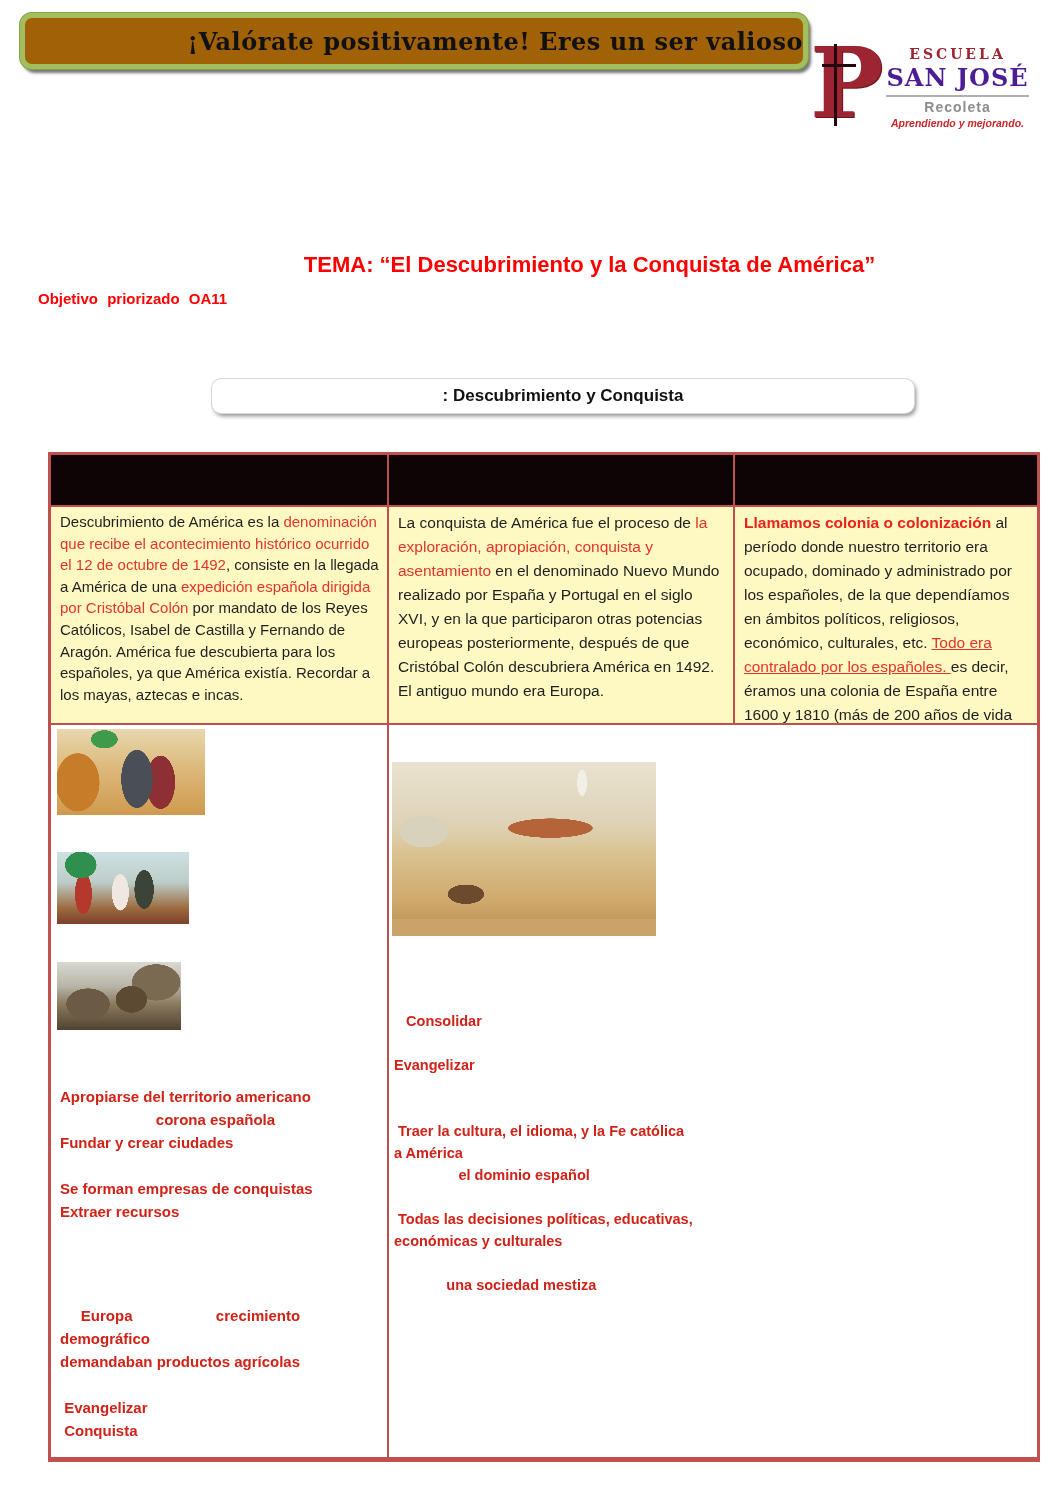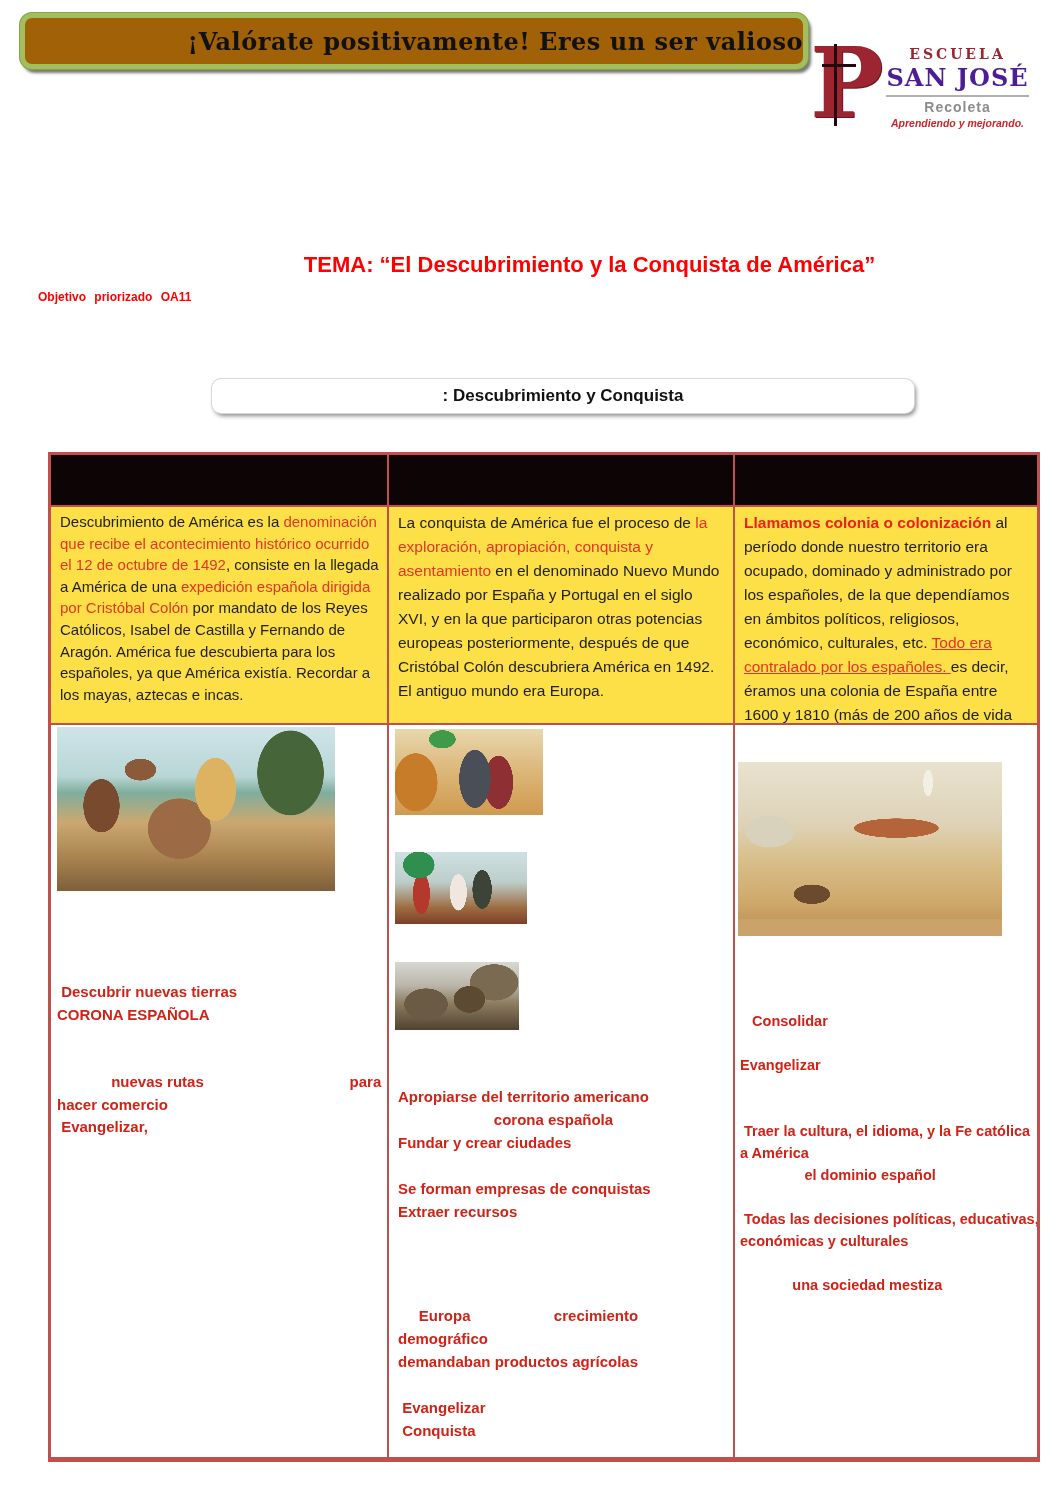--- a/index.html
+++ b/index.html
@@ -27,35 +27,35 @@
                font-size:14px;letter-spacing:3px;color:#9c2531;}
   .logo-name{font-family:"DejaVu Serif","Liberation Serif",serif;font-weight:700;
              font-size:24px;letter-spacing:1px;color:#4c1d95;margin-top:1px;}
   .logo-rule{border-top:2px solid #b0b0b0;margin:3px 6px 2px 6px;}
   .logo-district{font-weight:700;font-size:14px;color:#8c8c8c;letter-spacing:1px;}
   .logo-motto{font-style:italic;font-weight:700;font-size:10.5px;color:#c9252b;margin-top:2px;}
 
   
   .doc-title{position:absolute;left:120px;right:0;top:252px;text-align:center;
              font-weight:700;font-size:22px;color:#ff0000;}
-  .objective{position:absolute;left:38px;top:290px;font-weight:700;font-size:12px;
+  .objective{position:absolute;left:38px;top:290px;font-weight:700;font-size:15px;
              color:#ff0000;word-spacing:5px;}
   .concepts-box{position:absolute;left:212px;top:379px;width:702px;height:34px;background:#fff;
                 border-radius:9px;box-shadow:0 0 0 1px #d8d8d8, 2px 3px 4px rgba(0,0,0,.45);
                 display:flex;align-items:center;justify-content:center;font-size:17px;font-weight:700;}
   .concepts-red{color:#e8201d;}
   .concepts-black{color:#111;}
 
   
   .tbl{position:absolute;left:48px;top:452px;width:992px;height:1010px;
        border:3px solid #c0504d;border-bottom-width:5px;box-sizing:border-box;
        display:grid;grid-template-columns:338px 346px 1fr;grid-template-rows:52px 218px 1fr;}
   .th{background:#0d0406;border-right:2px solid #c0504d;border-bottom:2px solid #c0504d;}
   .th.last{border-right:none;}
-  .def{background:#fde047;border-right:2px solid #c0504d;border-bottom:2px solid #c0504d;
+  .def{background:#fef9c3;border-right:2px solid #c0504d;border-bottom:2px solid #c0504d;
        padding:4px 8px 0 9px;box-sizing:border-box;font-size:15.5px;line-height:24px;overflow:hidden;}
   .def.tight{font-size:15px;line-height:21.6px;}
   .def.last{border-right:none;}
   .cell{position:relative;border-right:2px solid #c0504d;overflow:hidden;}
   .cell.last{border-right:none;margin-top:34px;}
 
   .sg-black{color:#1f1f1f;}
   .sg-red{color:#e23529;}
   .sg-redbold{color:#e8231c;font-weight:700;}
   .sg-redul{color:#e23529;text-decoration:underline;}
@@ -133,30 +133,20 @@
   <div class="tbl">
 
     <div class="th"></div>
     <div class="th"></div>
     <div class="th last"></div>
 
     <div class="def tight"><span class="sg-black">Descubrimiento de América es la </span><span class="sg-red">denominación que recibe el acontecimiento histórico ocurrido  el 12 de octubre de 1492</span><span class="sg-black">, consiste en la llegada a América de una </span><span class="sg-red">expedición española dirigida por Cristóbal Colón</span><span class="sg-black"> por mandato de los Reyes Católicos, Isabel de Castilla y Fernando de Aragón. América fue descubierta para los españoles, ya que América existía. Recordar a los mayas, aztecas e incas.</span></div>
     <div class="def"><span class="sg-black">La conquista de América fue el proceso de </span><span class="sg-red">la exploración, apropiación, conquista y asentamiento</span><span class="sg-black"> en el denominado Nuevo Mundo realizado por España y Portugal en el siglo XVI, y en la que participaron otras potencias europeas posteriormente, después de que Cristóbal Colón descubriera América en 1492. El antiguo mundo era Europa.</span></div>
     <div class="def last"><span class="sg-redbold">Llamamos colonia o colonización</span><span class="sg-black"> al período donde nuestro territorio era ocupado, dominado y administrado por los españoles, de la que dependíamos en ámbitos políticos, religiosos, económico, culturales, etc.  </span><span class="sg-redul">Todo era contralado por los españoles. </span><span class="sg-black">es decir, éramos una colonia de España entre 1600 y 1810 (más de 200 años de vida colonial)</span></div>
 
-    <div class="cell">
-      <div class="img img-columbus" style="left:6px;top:2px;width:278px;height:164px;"></div>
-      <div class="notes" style="left:6px;top:256px;"> Descubrir nuevas tierras
-CORONA ESPAÑOLA
-
-
-             nuevas rutas                                   para
-hacer comercio
- Evangelizar,</div>
-    </div>
 
     <div class="cell">
       <div class="img img-aztec" style="left:6px;top:4px;width:148px;height:86px;"></div>
       <div class="img img-moctezuma" style="left:6px;top:127px;width:132px;height:72px;"></div>
       <div class="img img-battle" style="left:6px;top:237px;width:124px;height:68px;"></div>
       <div class="notes n2" style="left:9px;top:360px;">Apropiarse del territorio americano
                        corona española
 Fundar y crear ciudades
 
 Se forman empresas de conquistas

